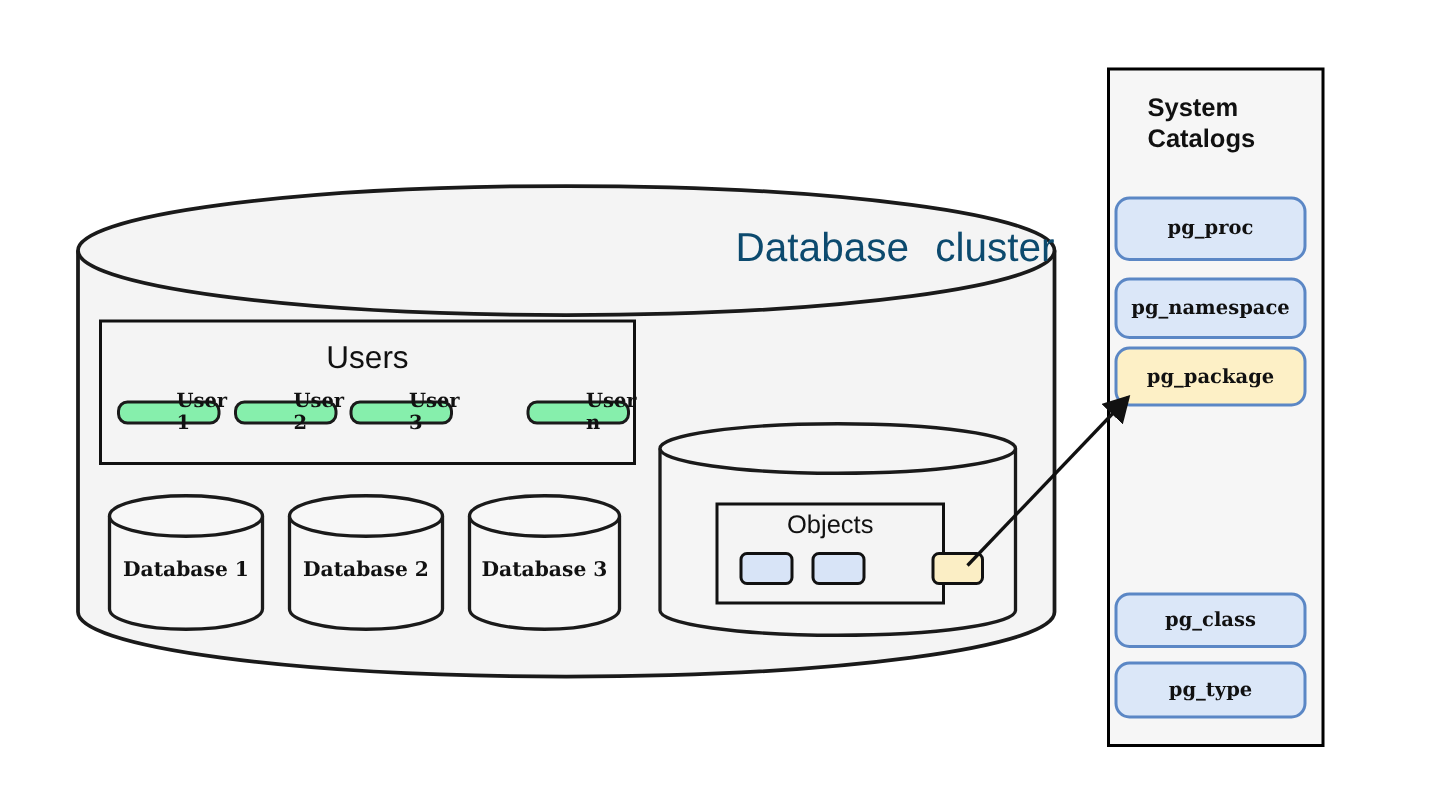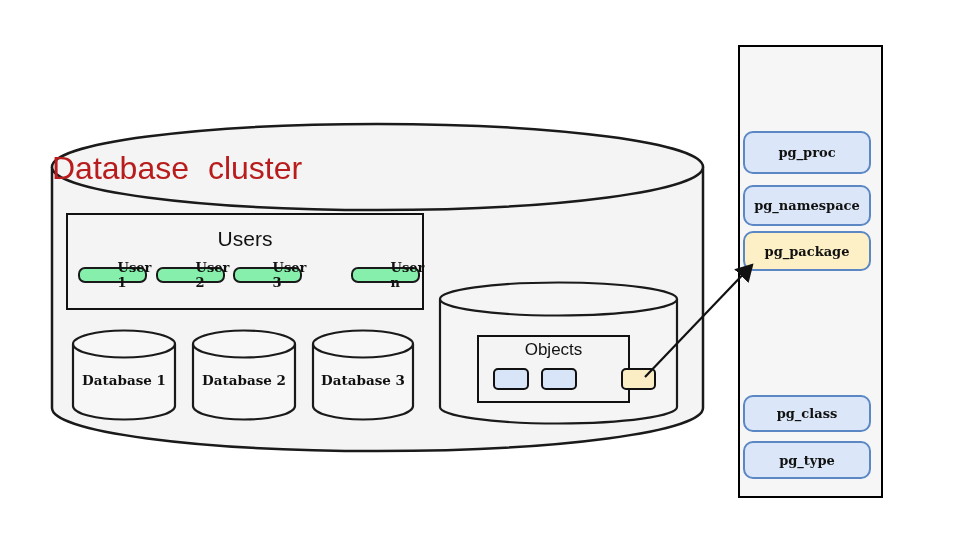--- a/index.html
+++ b/index.html
@@ -9,22 +9,22 @@
   }
   #canvas * { box-sizing:border-box; }
   svg.layer { position:absolute; left:0; top:0; pointer-events:none; }
   #base-layer { z-index:0; }
   #arrow-layer { z-index:10; }
 
   .abs { position:absolute; }
 
   
   .cluster-title {
-    left:52px; top:150px; width:651px; text-align:left;
-    font-size:32px; color:#b91c1c; word-spacing:10px; z-index:2;
+    left:52px; top:150px; width:651px; text-align:right;
+    font-size:27px; color:#0c4a6e; word-spacing:10px; z-index:2;
   }
 
   
   .users-box {
     left:66px; top:213px; width:358px; height:97px;
     border:2.5px solid #111; background:#f4f4f4; z-index:2;
   }
   .users-title {
     position:absolute; top:12px; left:0; width:100%; text-align:center;
     font-size:21px; color:#111;
@@ -126,20 +126,21 @@
   <div class="abs db-label db-3">Database 3</div>
 
   <div class="abs objects-box">
     <div class="objects-title">Objects</div>
     <div class="obj-chip obj-1"></div>
     <div class="obj-chip obj-2"></div>
     <div class="obj-chip obj-3"></div>
   </div>
 
   <div class="abs catalog-panel">
+    <div class="catalog-title">System Catalogs</div>
     <div class="catalog-btn cat-0">pg_proc</div>
     <div class="catalog-btn cat-2">pg_package</div>
     <div class="catalog-btn cat-1">pg_namespace</div>
     <div class="catalog-btn cat-3">pg_class</div>
     <div class="catalog-btn cat-4">pg_type</div>
   </div>
 
   <svg id="arrow-layer" class="layer" width="960" height="540" viewBox="0 0 960 540">
     <defs>
       <marker id="arrowhead" markerWidth="9" markerHeight="9" refX="7" refY="4.5" orient="auto">

